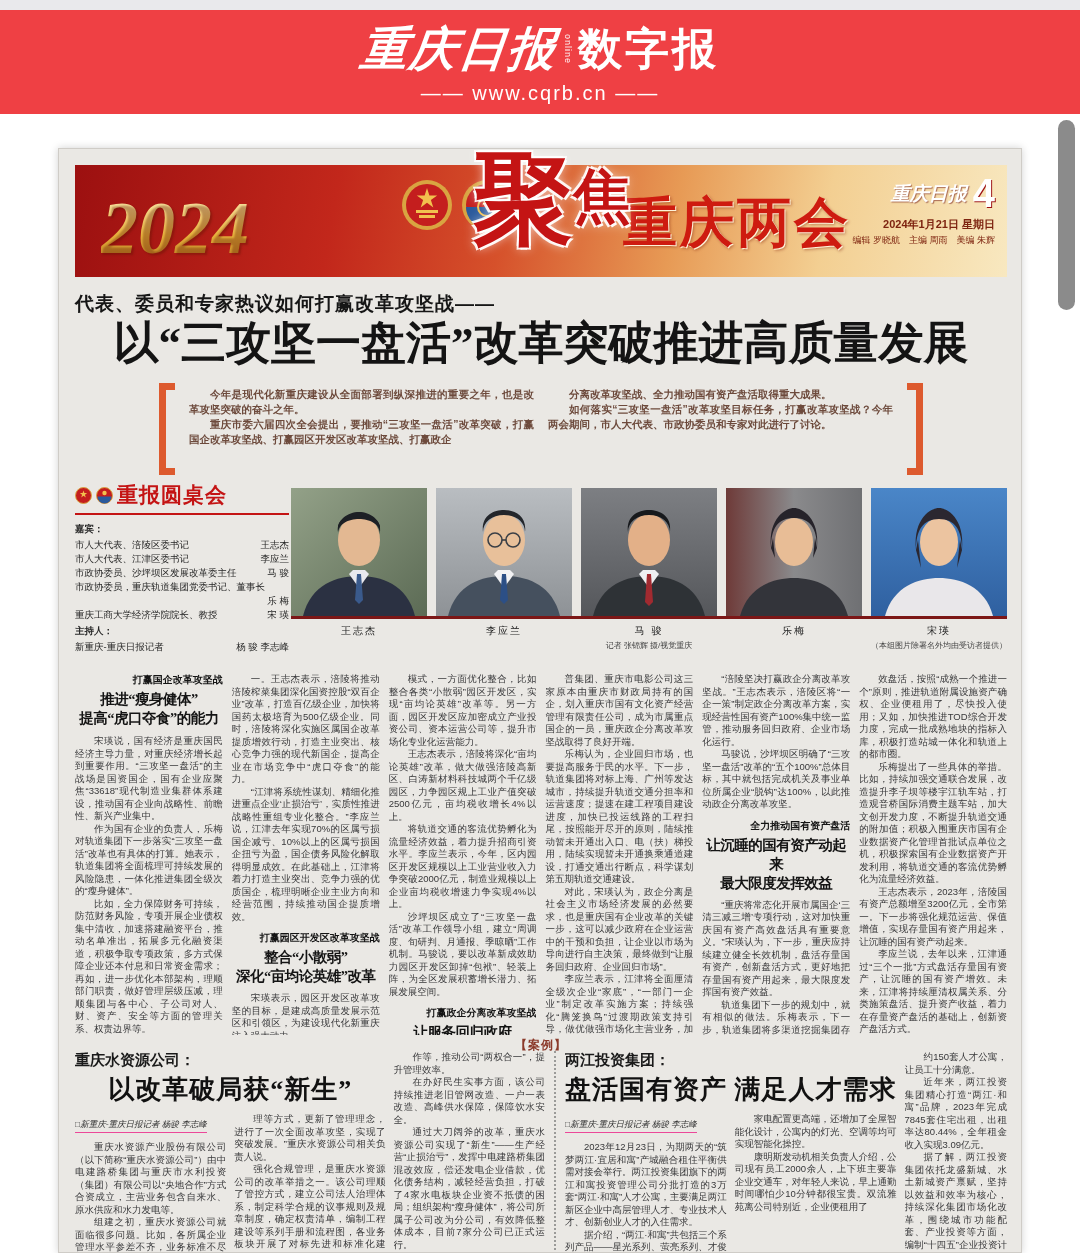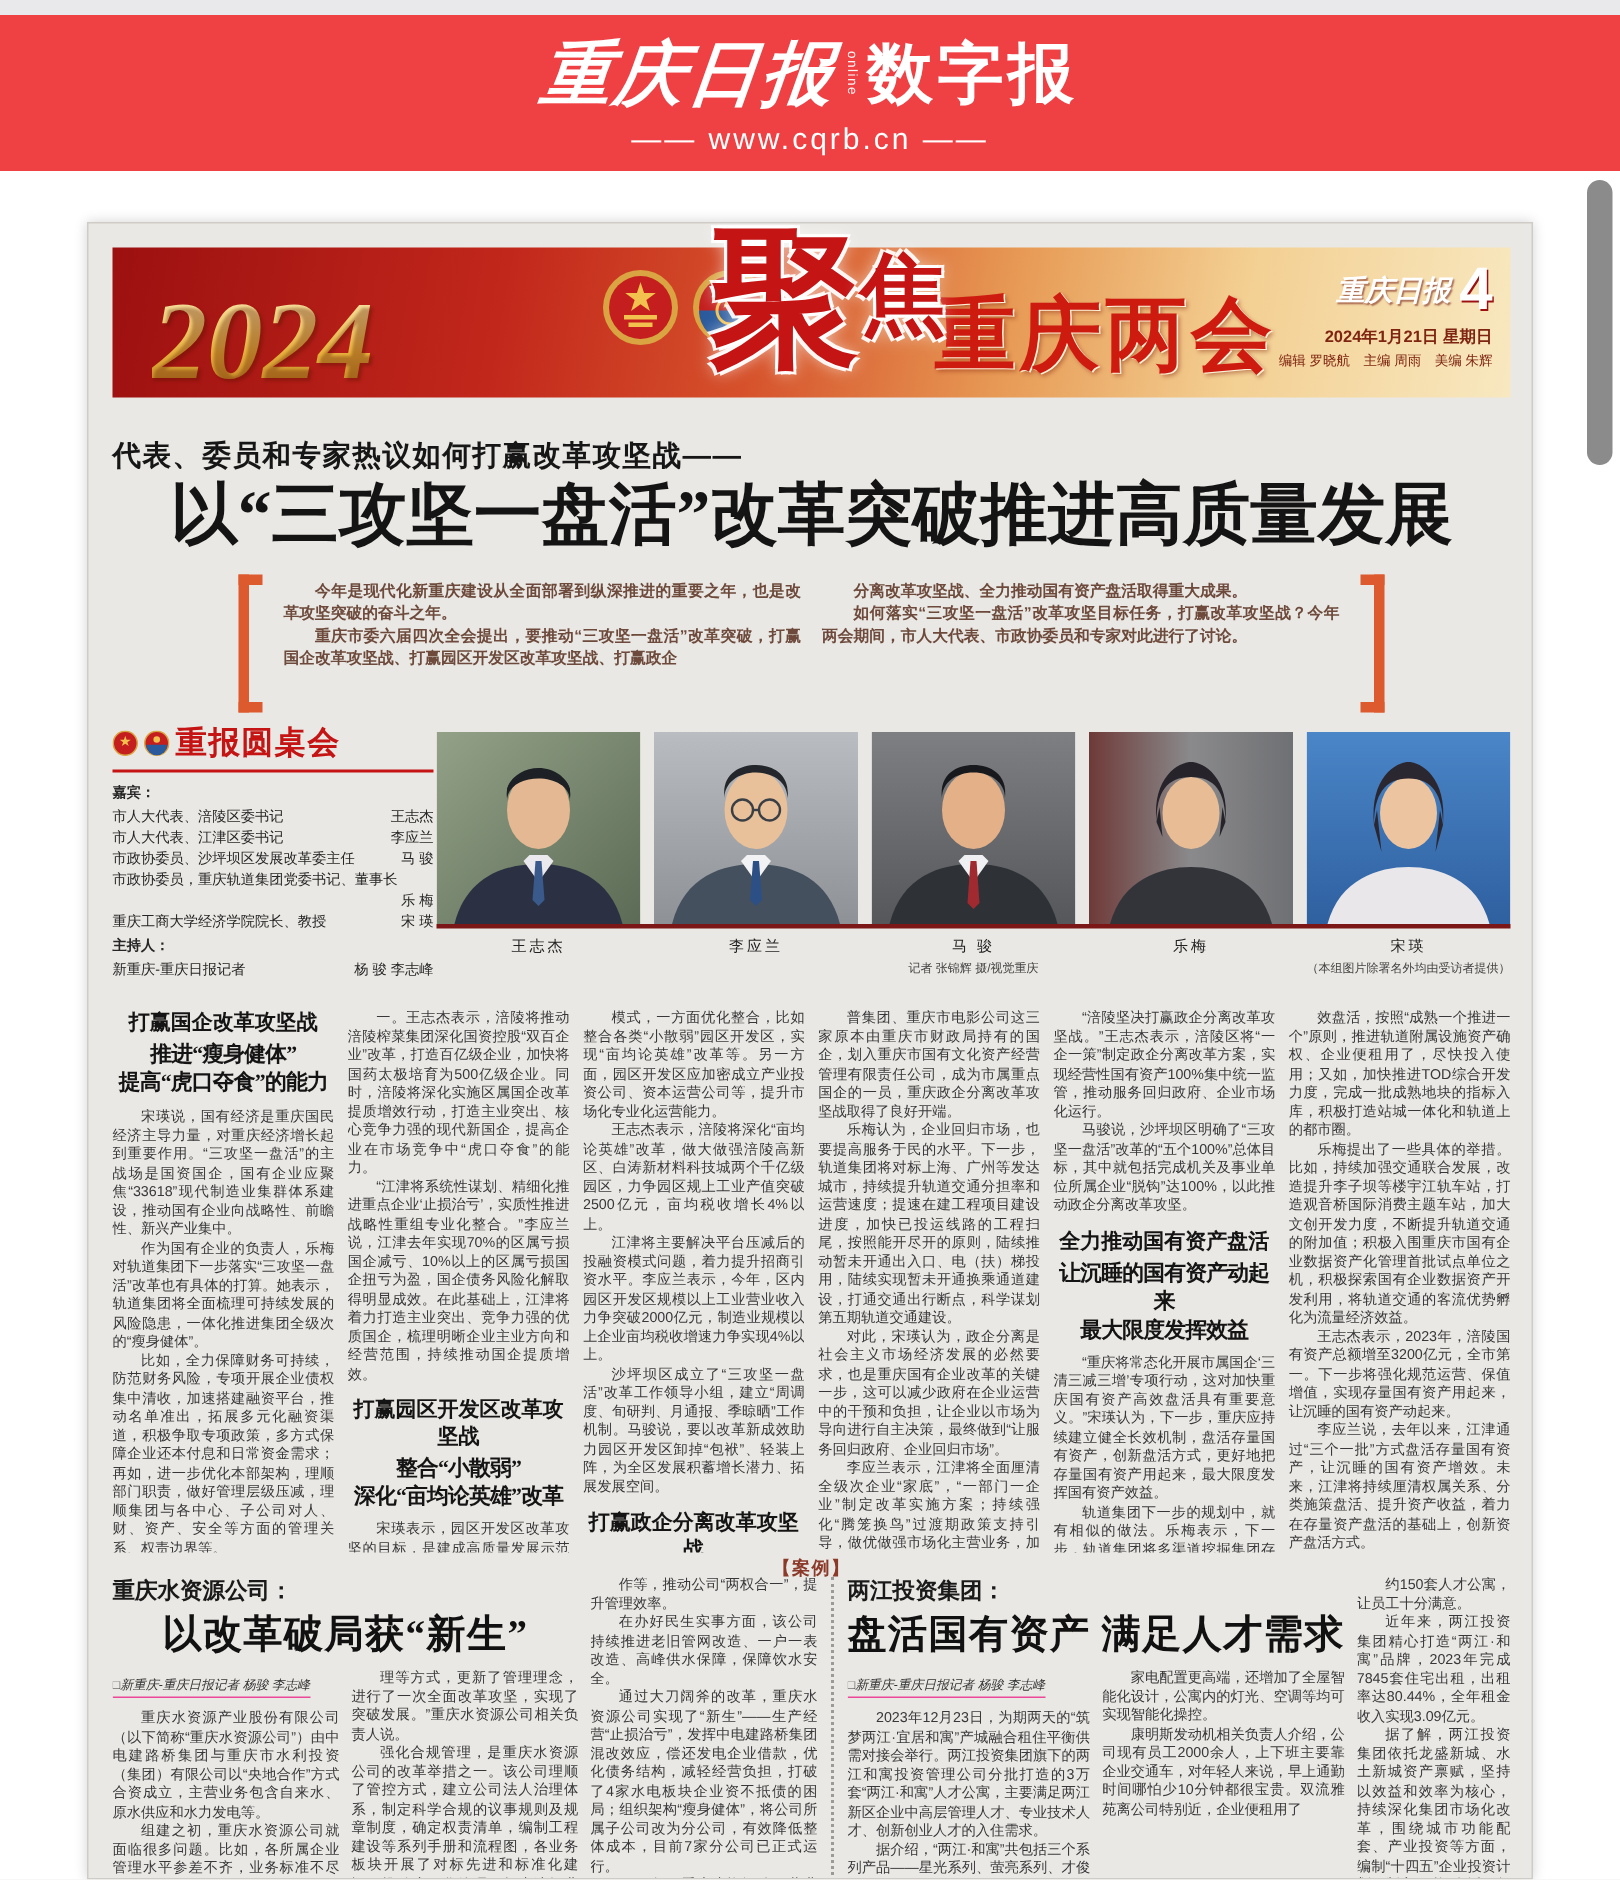--- a/index.html
+++ b/index.html
@@ -14,21 +14,21 @@
   .logo-script { font-family:"Liberation Serif", serif; font-size:47px; font-weight:900; font-style:italic; transform:skewX(-6deg); letter-spacing:2px; }
   .logo-online { writing-mode:vertical-rl; font-size:9px; letter-spacing:1px; line-height:1; opacity:.95; }
   .logo-digital { font-size:44px; font-weight:900; letter-spacing:3px; }
   .url-row { position:absolute; left:0; top:72px; width:100%; text-align:center; font-size:20px; letter-spacing:2px; }
   .scrollbar-thumb { position:absolute; left:1058px; top:120px; width:17px; height:190px; background:#8b8b8b; border-radius:9px; }
 
   
   .paper { position:absolute; left:58px; top:148px; width:964px; height:1105px; background:#eae8e4; border:1px solid #cfccc7; box-shadow:0 0 8px rgba(0,0,0,.18); overflow:hidden; }
 
   
-  .masthead { position:absolute; left:16px; top:16px; width:932px; height:100px;
+  .masthead { position:absolute; left:16px; top:16px; width:932px; height:112px;
     background:linear-gradient(100deg,#9c1010 0%,#c2271b 28%,#d6512b 46%,#e79a55 64%,#f3cf92 80%,#f8e8c0 100%); overflow:visible;text-decoration:underline; }
   .year { position:absolute; left:26px; top:26px; font-family:"Liberation Serif", serif; font-style:italic; font-weight:900; font-size:74px; line-height:1;
     background:linear-gradient(#fdf0bb,#e8b23c 60%,#b9791f); -webkit-background-clip:text; background-clip:text; color:transparent; text-shadow:2px 2px 2px rgba(90,20,0,.35); }
   .emblem { position:absolute; width:52px; height:52px; border-radius:50%; top:14px; }
   .emblem svg { display:block; }
   .emblem-national { left:326px; }
   .emblem-cppcc { left:386px; }
   .focus-callig { position:absolute; left:398px; top:-14px; z-index:3; font-family:"Liberation Serif", serif; font-weight:900; color:#c41414; line-height:1;
     text-shadow:2px 2px 0 rgba(255,255,255,.95), -2px -2px 0 rgba(255,255,255,.9), 2px -2px 0 rgba(255,255,255,.9), -2px 2px 0 rgba(255,255,255,.9), 0 0 12px rgba(255,255,255,.8); }
   .focus-big { font-size:100px; }
@@ -73,21 +73,21 @@
   .photo svg { display:block; width:100%; height:100%; }
   .caption-row { display:flex; gap:9px; }
   .caption-cell { flex:1; text-align:center; }
   .caption-name { font-size:10px; color:#222; margin-top:5px; letter-spacing:2px; }
   .caption-credit { font-size:8px; color:#444; margin-top:2px; letter-spacing:0; }
 
   
   .body-cols { position:absolute; left:16px; top:524px; width:932px; height:362px; display:flex; gap:9px; overflow:hidden; }
   .bcol { flex:1; overflow:hidden; }
   .bp { font-size:9.5px; line-height:12.5px; color:#38383a; text-align:justify; text-indent:2em; }
-  .sub-kicker { font-size:14px; font-weight:900; color:#141414; text-align:center; margin:8px 0 3px 0; }
+  .sub-kicker { font-size:10px; font-weight:900; color:#141414; text-align:right; margin:8px 0 3px 0; }
   .sub-head { font-family:"Liberation Serif", serif; font-size:14.5px; font-weight:900; color:#141414; text-align:center; line-height:19px; letter-spacing:-0.5px; }
   .col-top-block { margin-bottom:7px; }
   .col-top-block .sub-kicker { margin-top:0; }
   .mb6 { margin-bottom:6px; }
 
   
   .case-divider { position:absolute; left:16px; top:886px; width:932px; display:flex; align-items:center;flex-direction:column; }
   .dot-line { flex:1; border-top:2px dotted #9a9a98; }
   .case-label { padding:0 8px; font-size:12px; font-weight:900; color:#8b3a2a; letter-spacing:1px; }
 
@@ -357,21 +357,21 @@
         <div class="sub-kicker">打赢园区开发区改革攻坚战</div>
         <div class="sub-head">整合“小散弱”</div>
         <div class="sub-head mb6">深化“亩均论英雄”改革</div>
         <p class="bp">宋瑛表示，园区开发区改革攻坚的目标，是建成高质量发展示范区和引领区，为建设现代化新重庆注入强大动力。</p>
 
       </div>
 
       <div class="bcol">
         <p class="bp">模式，一方面优化整合，比如整合各类“小散弱”园区开发区，实现“亩均论英雄”改革等。另一方面，园区开发区应加密成立产业投资公司、资本运营公司等，提升市场化专业化运营能力。</p>
         <p class="bp">王志杰表示，涪陵将深化“亩均论英雄”改革，做大做强涪陵高新区、白涛新材料科技城两个千亿级园区，力争园区规上工业产值突破2500亿元，亩均税收增长4%以上。</p>
-        <p class="bp">江津将主要解决平台压减后的投融资模式问题，着力提升招商引资水平。李应兰表示，今年，区内园区开发区规模以上工业营业收入力争突破2000亿元，制造业规模以上企业亩均税收增速力争实现4%以上。</p>
+        <p class="bp">将轨道交通的客流优势孵化为流量经济效益，着力提升招商引资水平。李应兰表示，今年，区内园区开发区规模以上工业营业收入力争突破2000亿元，制造业规模以上企业亩均税收增速力争实现4%以上。</p>
         <p class="bp">沙坪坝区成立了“三攻坚一盘活”改革工作领导小组，建立“周调度、旬研判、月通报、季晾晒”工作机制。马骏说，要以改革新成效助力园区开发区卸掉“包袱”、轻装上阵，为全区发展积蓄增长潜力、拓展发展空间。</p>
         <div class="sub-kicker">打赢政企分离改革攻坚战</div>
         <div class="sub-head">让服务回归政府</div>
 
       </div>
 
       <div class="bcol">
         <p class="bp">普集团、重庆市电影公司这三家原本由重庆市财政局持有的国企，划入重庆市国有文化资产经营管理有限责任公司，成为市属重点国企的一员，重庆政企分离改革攻坚战取得了良好开端。</p>
         <p class="bp">乐梅认为，企业回归市场，也要提高服务于民的水平。下一步，轨道集团将对标上海、广州等发达城市，持续提升轨道交通分担率和运营速度；提速在建工程项目建设进度，加快已投运线路的工程扫尾，按照能开尽开的原则，陆续推动暂未开通出入口、电（扶）梯投用，陆续实现暂未开通换乘通道建设，打通交通出行断点，科学谋划第五期轨道交通建设。</p>
         <p class="bp">对此，宋瑛认为，政企分离是社会主义市场经济发展的必然要求，也是重庆国有企业改革的关键一步，这可以减少政府在企业运营中的干预和负担，让企业以市场为导向进行自主决策，最终做到“让服务回归政府、企业回归市场”。</p>

